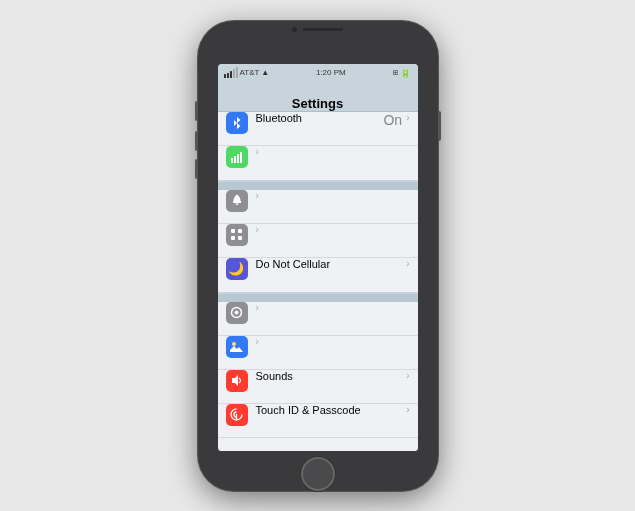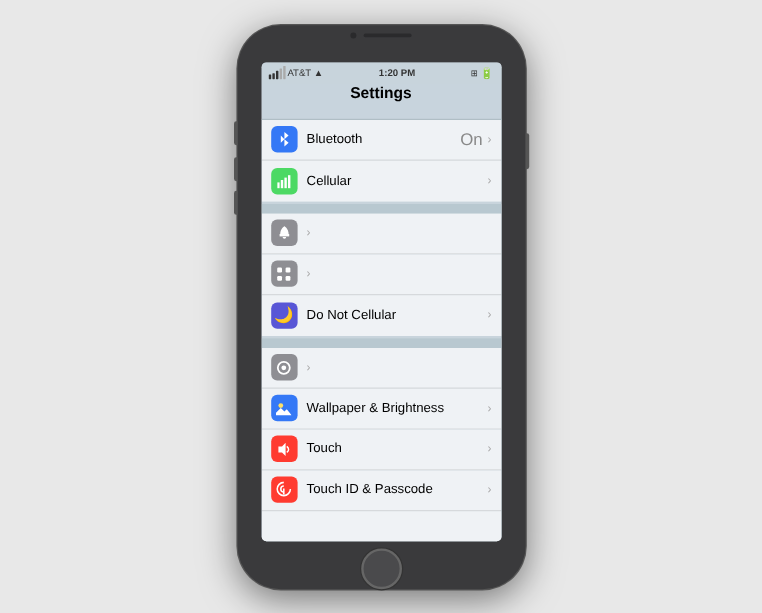--- a/index.html
+++ b/index.html
@@ -64,21 +64,21 @@
       height: 20px;
       background: #555;
       border-radius: 2px 0 0 2px;
     }
 
     .phone-screen-area {
       width: 200px;
       height: 484px;
       background: #c8d4dc;
       border-radius: 4px;
-      margin-top: 16px;
+      margin-top: 28px;
       overflow: hidden;
       position: relative;
     }
 
     
     .phone-top-bar {
       width: 100%;
       display: flex;
       justify-content: center;
       align-items: center;
@@ -104,34 +104,34 @@
       height: 18px;
       background: #c8d4dc;
       display: flex;
       align-items: center;
       justify-content: space-between;
       padding: 0 6px;
       font-size: 8px;
       color: #333;
     }
     .status-left { display: flex; align-items: center; gap: 2px; }
-    .status-center { font-weight: 700; font-size: 8px; }
+    .status-center { font-weight: 400; font-size: 8px; }
     .status-right { display: flex; align-items: center; gap: 2px; font-size: 7px; }
 
     .signal-dots { display: flex; gap: 1px; align-items: flex-end; }
     .dot { width: 2px; background: #333; border-radius: 0.5px; }
 
     
     .nav-bar {
       width: 200px;
       height: 30px;
       background: rgba(200,212,220,0.95);
       border-bottom: 0.5px solid #b0bec5;
       display: flex;
-      align-items: flex-start;
+      align-items: flex-end;
       justify-content: center;
       position: relative;
     }
     .nav-title {
       font-size: 13px;
       font-weight: 600;
       color: #000;
     }
 
     
@@ -148,21 +148,20 @@
 
     .section-divider {
       height: 8px;
       background: #b8c8d0;
     }
 
     .settings-item {
       height: 34px;
       background: rgba(255,255,255,0.7);
       display: flex;
-      align-items: center;
       padding: 0 8px;
       border-bottom: 0.5px solid rgba(0,0,0,0.1);
       cursor: pointer;
       position: relative;
     }
     .settings-item:last-child { border-bottom: none; }
 
     .item-icon {
       width: 22px;
       height: 22px;
@@ -284,21 +283,20 @@
           </div>
           <div class="settings-item">
             <div class="item-icon icon-cellular">
               <svg width="12" height="12" viewBox="0 0 12 12" fill="white">
                 <rect x="0" y="7" width="2" height="5"></rect>
                 <rect x="3" y="5" width="2" height="7"></rect>
                 <rect x="6" y="3" width="2" height="9"></rect>
                 <rect x="9" y="1" width="2" height="11"></rect>
               </svg>
             </div>
-            <span class="item-label">Cellular</span>
             <span class="chevron">›</span>
           </div>
         </div>
 
         <div class="section-divider"></div>
 
         <div class="settings-section">
           <div class="settings-item">
             <div class="item-icon icon-notifications">
               <svg width="12" height="13" viewBox="0 0 12 13" fill="white">
@@ -341,31 +339,30 @@
             </div>
             <span class="chevron">›</span>
           </div>
           <div class="settings-item">
             <div class="item-icon icon-wallpaper">
               <svg width="13" height="13" viewBox="0 0 13 13" fill="white">
                 <circle cx="4" cy="4" r="2" fill="#ffe066"></circle>
                 <path d="M0 10 L4 6 L7 9 L9 7 L13 12 L0 12Z" fill="white"></path>
               </svg>
             </div>
-            <span class="item-label">Wallpaper &amp; Brightness</span>
             <span class="chevron">›</span>
           </div>
           <div class="settings-item">
             <div class="item-icon icon-sounds">
               <svg width="13" height="13" viewBox="0 0 13 13" fill="white">
                 <polygon points="2,4 5,4 8,1 8,12 5,9 2,9"></polygon>
                 <path d="M9,4 Q12,6.5 9,9" fill="none" stroke="white" stroke-width="1.2"></path>
               </svg>
             </div>
-            <span class="item-label">Touch</span>
+            <span class="item-label">Sounds</span>
             <span class="chevron">›</span>
           </div>
           <div class="settings-item">
             <div class="item-icon icon-touchid">
               <svg width="13" height="14" viewBox="0 0 13 14" fill="white">
                 <path d="M6.5 1 C3.5 1 1 3.5 1 6.5 C1 9.5 3.5 12 6.5 12 C9.5 12 12 9.5 12 6.5" fill="none" stroke="white" stroke-width="1.3"></path>
                 <path d="M6.5 4 C5 4 4 5 4 6.5 C4 8 5 9 6.5 9" fill="none" stroke="white" stroke-width="1.3"></path>
                 <line x1="6.5" y1="6" x2="6.5" y2="11" stroke="white" stroke-width="1.3"></line>
               </svg>
             </div>

